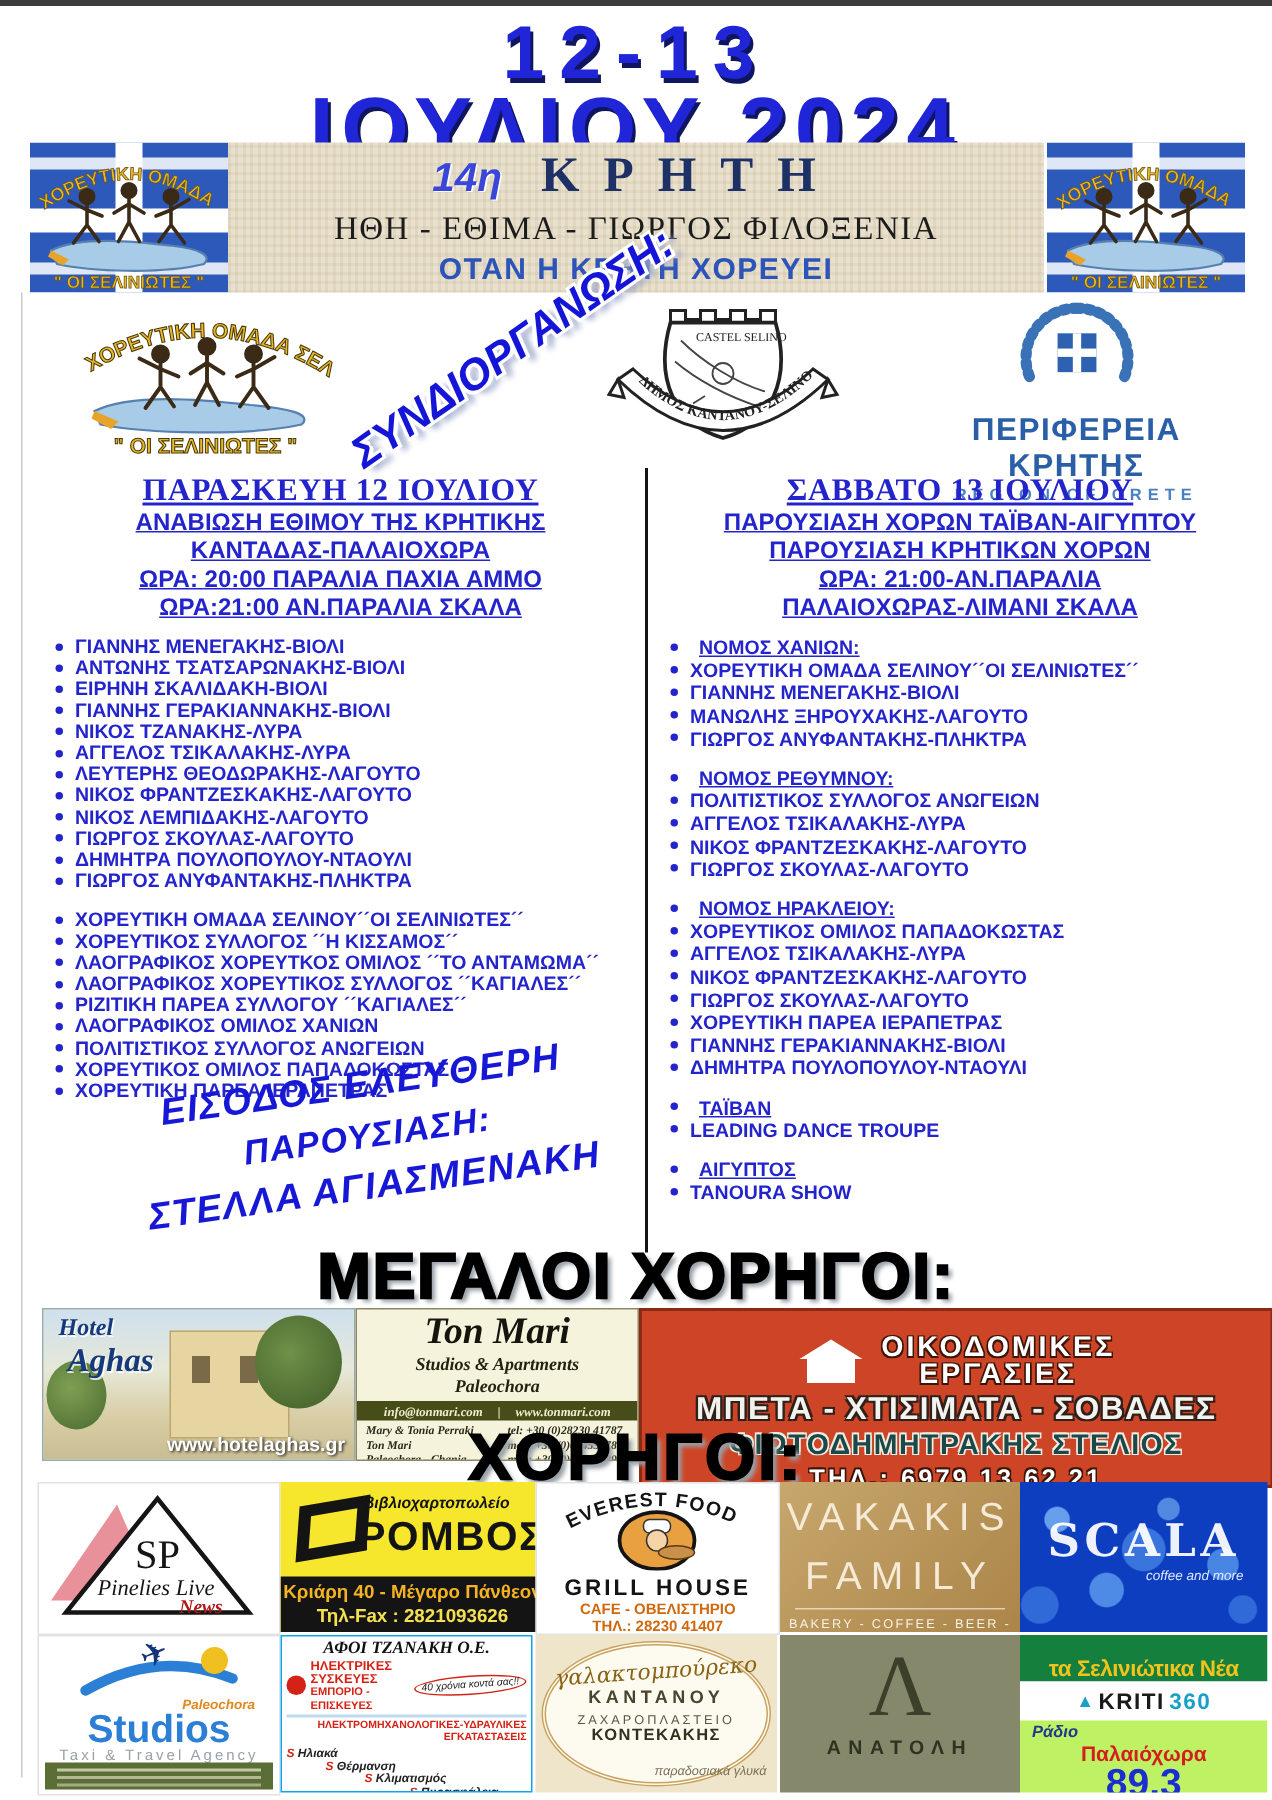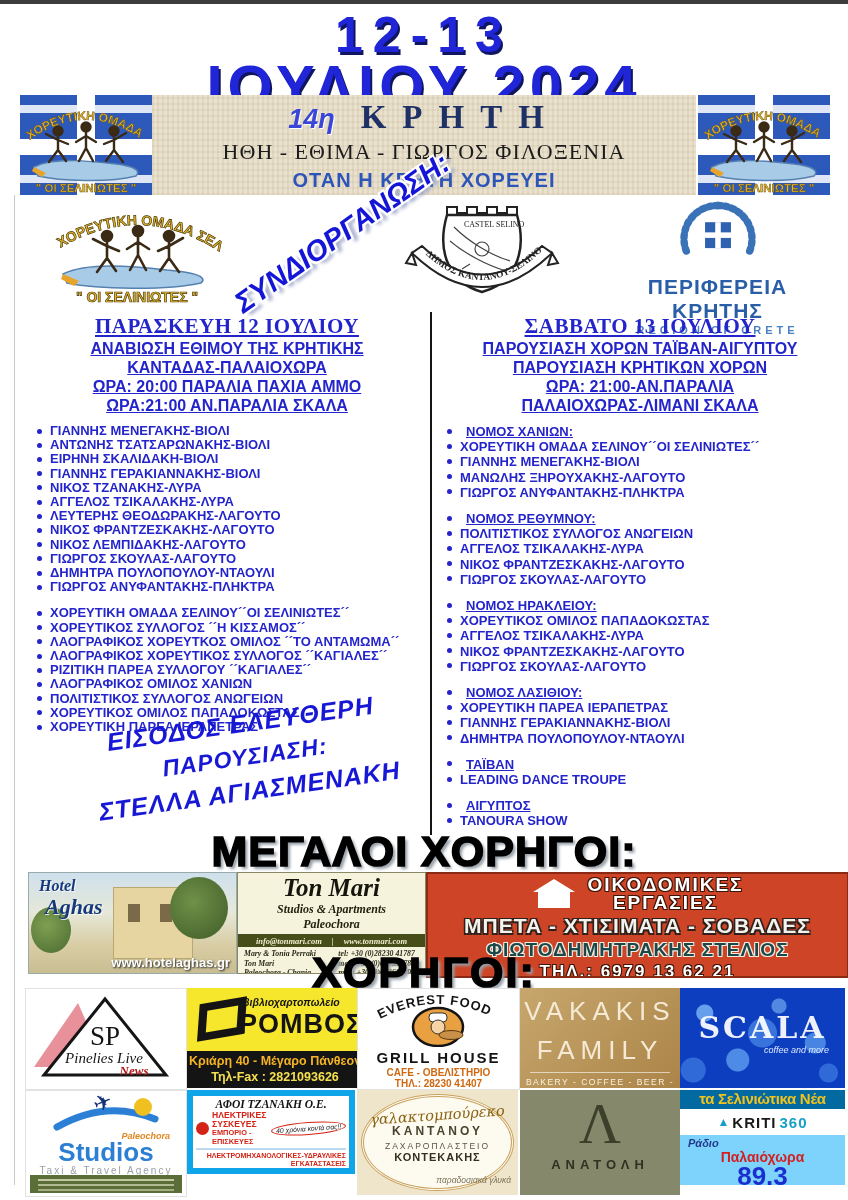--- a/index.html
+++ b/index.html
@@ -100,21 +100,21 @@
            font-size:25px;color:#15150d;margin-top:1px;}
   .tm-sub{font-family:"Liberation Serif",serif;font-style:italic;font-weight:bold;font-size:12px;color:#23230f;}
   .tm-town{font-family:"Liberation Serif",serif;font-style:italic;font-weight:bold;font-size:12px;color:#23230f;}
   .tm-bar{margin-top:2px;height:13px;background:#474d19;color:#f1edcf;font-family:"Liberation Serif",serif;
           font-style:italic;font-weight:bold;font-size:8.5px;display:flex;justify-content:center;gap:10px;align-items:center;}
   .tm-cols{display:flex;justify-content:space-between;padding:2px 6px 0;}
   .tm-cols ul{list-style:none;margin:0;padding:0;font-family:"Liberation Serif",serif;font-style:italic;
               font-weight:bold;font-size:7.8px;line-height:9.6px;color:#2a2a18;text-align:left;}
 
   .oiko{top:872px;left:426px;width:419px;height:100px;background:#cd4526;border:2px solid #8a2a14;
-        text-align:center;padding-top:2px;}
+        text-align:center;padding-top:16px;}
   .ok-row{display:flex;justify-content:center;align-items:center;gap:10px;}
   .ok-house{width:46px;height:30px;position:relative;}
   .ok-roof{position:absolute;top:0;left:2px;width:0;height:0;border-left:21px solid transparent;
            border-right:21px solid transparent;border-bottom:13px solid #fff;}
   .ok-body{position:absolute;top:13px;left:7px;width:32px;height:16px;background:#fff;}
   .ok-l12{font-size:19px;font-weight:900;color:#fff;line-height:18px;letter-spacing:2px;
           text-shadow:-1px -1px 0 #3a1508,1px -1px 0 #3a1508,-1px 1px 0 #3a1508,1px 1px 0 #3a1508;}
   .ok-l3{margin-top:2px;font-size:21px;font-weight:900;color:#f3f3ee;letter-spacing:1px;
          text-shadow:-1.5px -1.5px 0 #30201c,1.5px -1.5px 0 #30201c,-1.5px 1.5px 0 #30201c,1.5px 1.5px 0 #30201c;}
   .ok-l4{margin-top:1px;font-size:19px;font-weight:900;color:#1c4848;letter-spacing:1px;
@@ -159,21 +159,21 @@
 
   
   .psarakis{top:1090px;left:25px;width:160px;height:105px;background:#fff;border:1px solid #e2e2e2;text-align:center;}
   .ps-town{position:absolute;right:16px;top:40px;font-size:9px;font-style:italic;font-weight:bold;color:#e08820;}
   .ps-name{position:absolute;left:0;top:46px;width:100%;font-size:26px;font-weight:900;color:#2b7fd4;}
   .ps-tag{position:absolute;left:0;top:74px;width:100%;font-size:10px;color:#9aa0a8;letter-spacing:2px;}
   .ps-bar{position:absolute;left:4px;right:4px;bottom:3px;height:18px;background:#5c6e38;}
   .ps-bar::before{content:"";position:absolute;left:8px;right:8px;top:4px;height:2px;background:rgba(250,250,220,.65);
                   box-shadow:0 5px 0 rgba(250,250,220,.55),0 10px 0 rgba(250,250,220,.45);}
 
-  .tzanaki{top:1090px;left:187px;width:168px;height:84px;background:#fff;border:6px solid #0ea5e9;
+  .tzanaki{top:1090px;left:187px;width:168px;height:105px;background:#fff;border:1px solid #0ea5e9;
            padding:2px 3px;box-sizing:border-box;}
   .tz-title{text-align:center;font-family:"Liberation Serif",serif;font-weight:bold;font-style:italic;
             font-size:11.5px;color:#111;}
   .tz-row{display:flex;align-items:center;gap:3px;margin-top:1px;}
   .tz-disc{width:13px;height:13px;border-radius:50%;background:#d42316;flex:0 0 auto;}
   .tz-r1{font-size:8.6px;font-weight:900;color:#d42316;line-height:9px;}
   .tz-r2{font-size:7.4px;font-weight:bold;color:#d42316;line-height:8.5px;}
   .tz-badge{margin-left:auto;font-size:6.8px;font-style:italic;color:#222;border:1px solid #d42316;
             border-radius:50%;padding:2px 4px;transform:rotate(-4deg);white-space:nowrap;}
   .tz-blue{height:2px;background:#bcd9f0;margin:2px 0;}
@@ -192,27 +192,27 @@
   .kn-name{font-size:12px;font-weight:bold;letter-spacing:3px;color:#4a442e;margin-top:1px;}
   .kn-z{font-size:8.5px;letter-spacing:2px;color:#5a5444;margin-top:3px;}
   .kn-k{font-size:11px;font-weight:bold;color:#33301e;letter-spacing:1px;}
   .kn-tag{font-size:8.5px;font-style:italic;color:#7a7258;margin-top:12px;text-align:right;}
 
   .anatoli{top:1090px;left:520px;width:160px;height:105px;background:#85886a;text-align:center;}
   .an-mark{font-family:"Liberation Serif",serif;font-size:58px;line-height:60px;color:#3c402a;margin-top:4px;}
   .an-name{font-size:13px;font-weight:bold;letter-spacing:5px;color:#2e3220;margin-top:3px;}
 
   .stack{top:1090px;left:680px;width:165px;height:105px;}
-  .st-selin{height:19px;background:#0369a1;display:flex;align-items:flex-start;justify-content:center;}
+  .st-selin{height:31px;background:#15803d;display:flex;align-items:flex-end;justify-content:center;}
   .st-selin span{color:#f2c31c;font-weight:900;font-size:15px;letter-spacing:-.3px;}
   .st-kriti{height:26px;background:#fff;display:flex;align-items:center;justify-content:center;gap:3px;}
   .st-tri{color:#18a0c8;font-size:12px;line-height:12px;}
   .st-k1{font-weight:900;font-size:15px;color:#1a1a1a;letter-spacing:1px;}
   .st-k2{font-weight:900;font-size:15px;color:#18a0c8;letter-spacing:1px;}
-  .st-radio{height:50px;background:#7dd3fc;position:relative;}
+  .st-radio{height:50px;background:#bef264;position:relative;}
   .st-r1{position:absolute;left:8px;top:2px;font-size:11px;font-weight:900;font-style:italic;color:#223a8a;}
   .st-r2{position:absolute;left:0;top:14px;width:100%;text-align:center;font-size:14px;font-weight:900;color:#d41f1f;}
   .st-r3{position:absolute;left:0;top:26px;width:100%;text-align:center;font-size:26px;font-weight:900;color:#1b2fd0;}
 </style>
 </head>
 <body>
 
 <div id="poster">
   <div class="edge-top"></div>
   <div class="edge-left"></div>
@@ -377,21 +377,20 @@
         <li class="sec-h gap">ΝΟΜΟΣ ΡΕΘΥΜΝΟΥ:</li>
         <li>ΠΟΛΙΤΙΣΤΙΚΟΣ ΣΥΛΛΟΓΟΣ ΑΝΩΓΕΙΩΝ</li>
         <li>ΑΓΓΕΛΟΣ ΤΣΙΚΑΛΑΚΗΣ-ΛΥΡΑ</li>
         <li>ΝΙΚΟΣ ΦΡΑΝΤΖΕΣΚΑΚΗΣ-ΛΑΓΟΥΤΟ</li>
         <li>ΓΙΩΡΓΟΣ ΣΚΟΥΛΑΣ-ΛΑΓΟΥΤΟ</li>
         <li class="sec-h gap">ΝΟΜΟΣ ΗΡΑΚΛΕΙΟΥ:</li>
         <li>ΧΟΡΕΥΤΙΚΟΣ ΟΜΙΛΟΣ ΠΑΠΑΔΟΚΩΣΤΑΣ</li>
         <li>ΑΓΓΕΛΟΣ ΤΣΙΚΑΛΑΚΗΣ-ΛΥΡΑ</li>
         <li>ΝΙΚΟΣ ΦΡΑΝΤΖΕΣΚΑΚΗΣ-ΛΑΓΟΥΤΟ</li>
         <li>ΓΙΩΡΓΟΣ ΣΚΟΥΛΑΣ-ΛΑΓΟΥΤΟ</li>
-        <li class="sec-h gap">ΝΟΜΟΣ ΛΑΣΙΘΙΟΥ:</li>
         <li>ΧΟΡΕΥΤΙΚΗ ΠΑΡΕΑ ΙΕΡΑΠΕΤΡΑΣ</li>
         <li>ΓΙΑΝΝΗΣ ΓΕΡΑΚΙΑΝΝΑΚΗΣ-ΒΙΟΛΙ</li>
         <li>ΔΗΜΗΤΡΑ ΠΟΥΛΟΠΟΥΛΟΥ-ΝΤΑΟΥΛΙ</li>
         <li class="sec-h gap">ΤΑΪΒΑΝ</li>
         <li>LEADING DANCE TROUPE</li>
         <li class="sec-h gap">ΑΙΓΥΠΤΟΣ</li>
         <li>TANOURA SHOW</li>
       </ul>
   </div>
 

